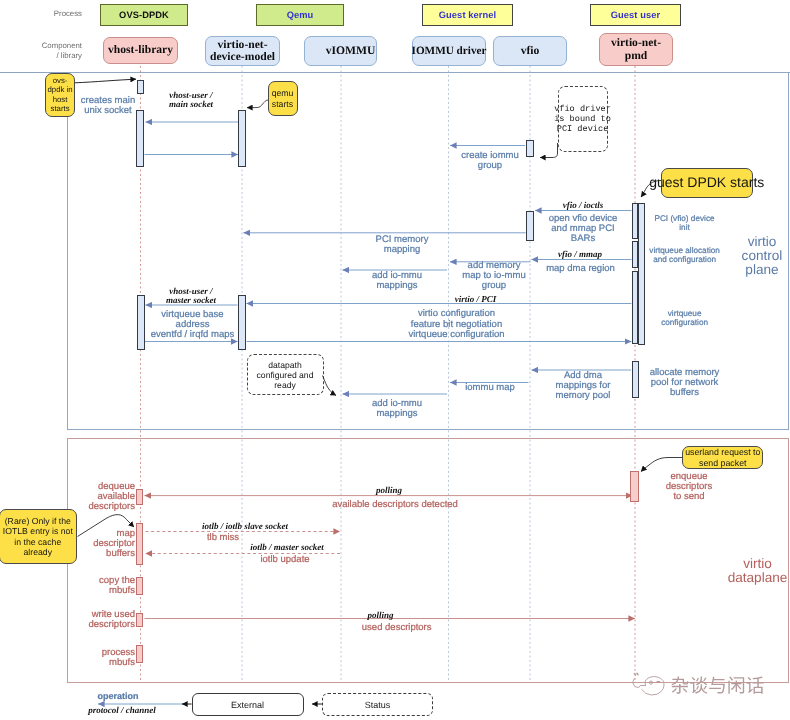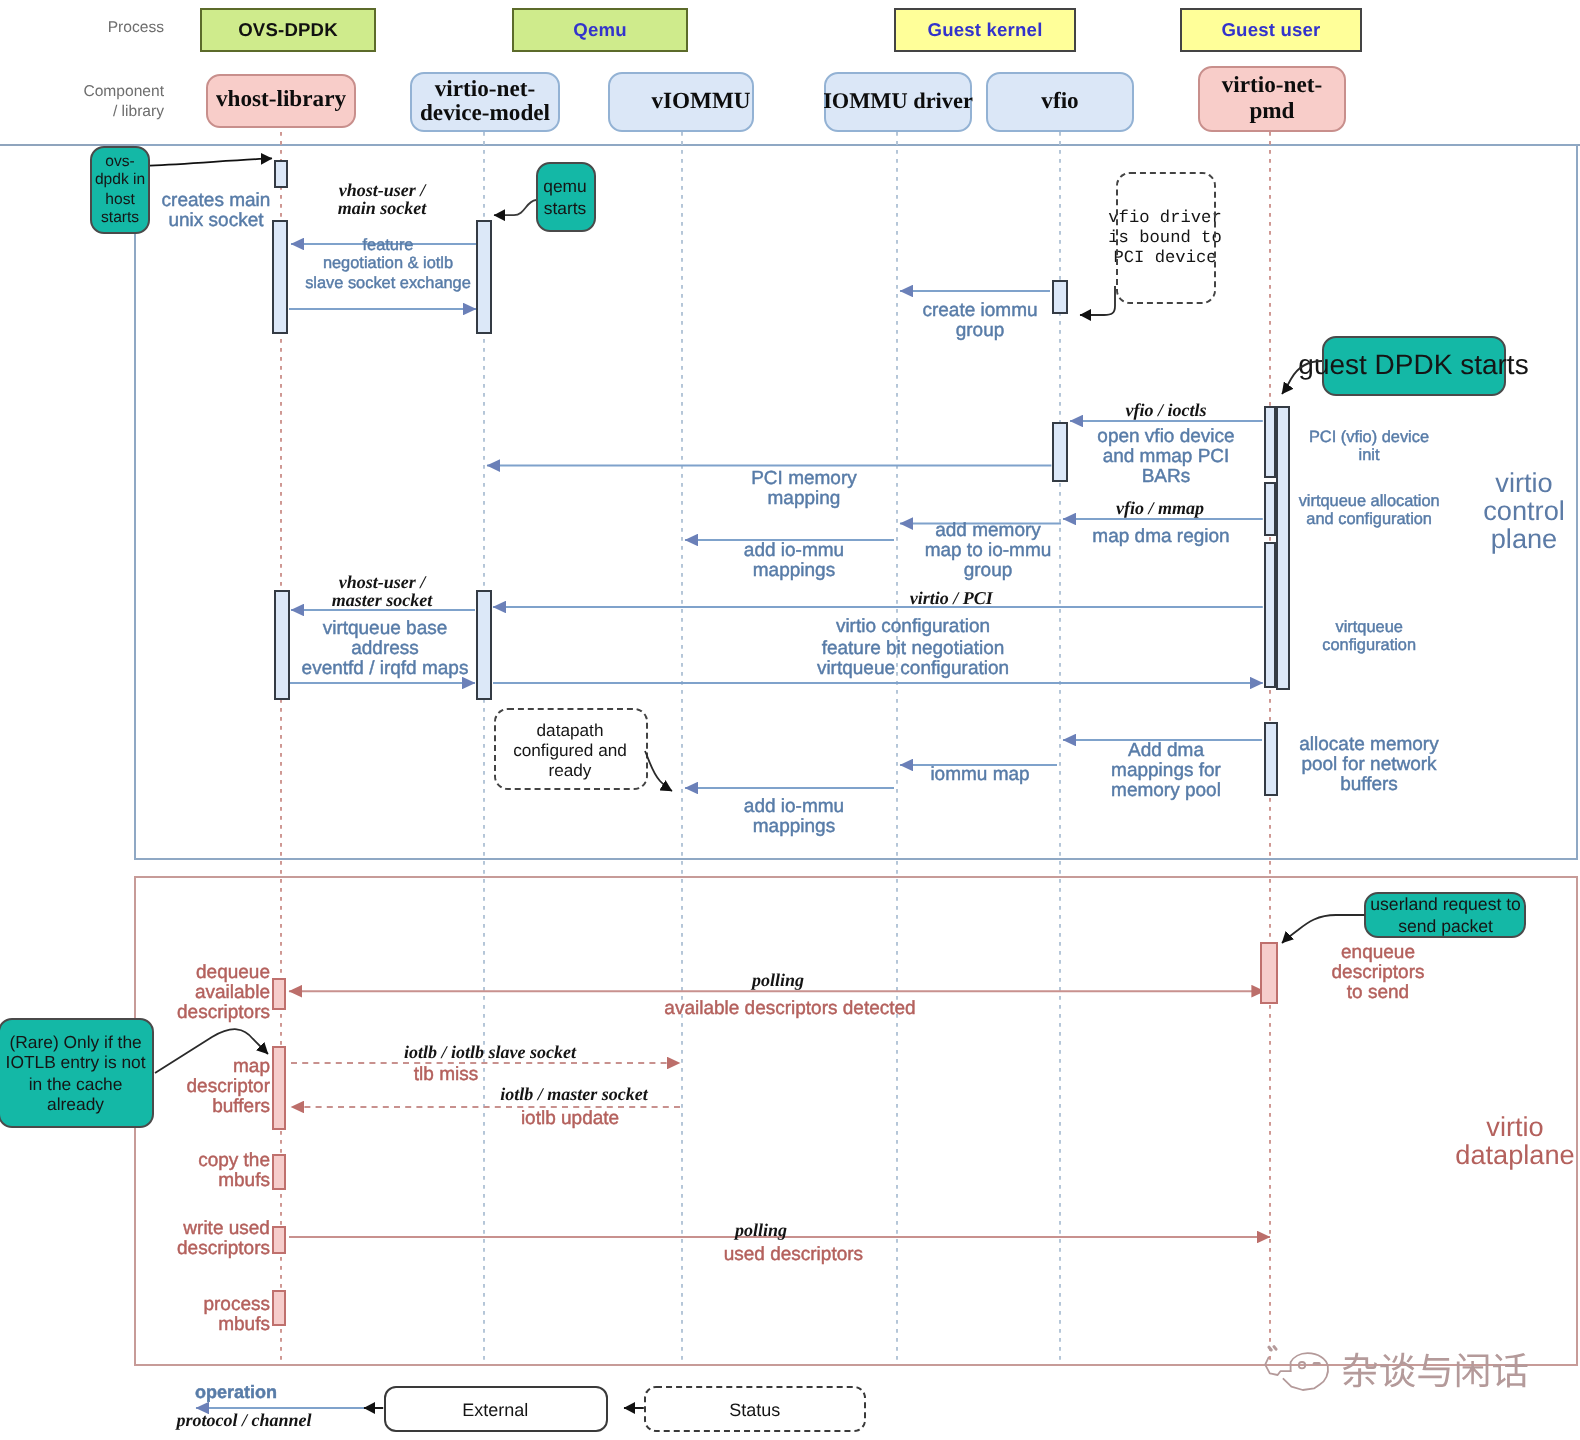--- a/index.html
+++ b/index.html
@@ -26,21 +26,21 @@
     display:flex;align-items:center;justify-content:center;text-align:center;
     font-family:"Liberation Serif", serif;font-weight:bold;font-size:11.6px;color:#0d0d0d;
     line-height:12.2px;white-space:pre;z-index:3;
   }
   .compbox.blue{background:#dbe7f7;border:1.1px solid #93b2d4;}
   .compbox.pink{background:#f8cdc9;border:1.1px solid #c88f8c;}
 
   .rowlabel{position:absolute;color:#6e6e6e;font-size:7.8px;text-align:right;line-height:9.5px;white-space:pre;z-index:3;}
 
   .note{
-    position:absolute;box-sizing:border-box;background:#14b8a6;border:0.9px solid #4a4a4a;
+    position:absolute;box-sizing:border-box;background:#fde047;border:0.9px solid #4a4a4a;
     border-radius:7px;display:flex;align-items:center;justify-content:center;text-align:center;
     font-size:10px;color:#151515;line-height:1.2;z-index:7;white-space:pre;
   }
   .note.dashed{border:0px;background:transparent;}
   .note.dashed::before{content:'';position:absolute;left:0;top:0;right:0;bottom:0;border:1px dashed #444;border-radius:7px;}
 
   .act{position:absolute;box-sizing:border-box;z-index:6;}
   .act.blue{background:#dce8f8;border:0.7px solid #343b44;}
   .act.pink{background:#f6cdcb;border:1px solid #bf706d;}
 
@@ -108,21 +108,21 @@
       <line x1="144.5" y1="495.6" x2="632.3" y2="495.6" stroke="#c8918e" stroke-width="1" marker-end="url(#ahr)" marker-start="url(#ahrs)"></line>
       <line x1="145.5" y1="531.5" x2="340.0" y2="531.5" stroke="#c8918e" stroke-width="1.00" stroke-dasharray="3,2.6" marker-end="url(#ahr)"></line>
       <line x1="340.0" y1="553.5" x2="145.5" y2="553.5" stroke="#c8918e" stroke-width="1.00" stroke-dasharray="3,2.6" marker-end="url(#ahr)"></line>
       <line x1="144.5" y1="618.5" x2="635.0" y2="618.5" stroke="#c8918e" stroke-width="1.00" marker-end="url(#ahr)"></line>
     </svg>
 <div class="rowlabel" style="left:30px;top:9px;width:52px;">Process</div>
 <div class="rowlabel" style="left:22px;top:41px;width:60px;">Component
 / library</div>
 <div class="procbox green" style="left:100px;top:4px;width:88px;height:22px;">OVS-DPDK</div>
 <div class="procbox greenblue" style="left:256px;top:3.5px;width:88px;height:22px;">Qemu</div>
-<div class="procbox yellow" style="left:447px;top:3.5px;width:91px;height:22px;">Guest kernel</div>
+<div class="procbox yellow" style="left:422px;top:3.5px;width:91px;height:22px;">Guest kernel</div>
 <div class="procbox yellow" style="left:590px;top:3.5px;width:91px;height:22px;">Guest user</div>
 <div class="compbox pink" style="left:103px;top:36.5px;width:75px;height:27px;">vhost-library</div>
 <div class="compbox blue" style="left:205px;top:36px;width:75px;height:30px;">virtio-net-
 device-model</div>
 <div class="compbox blue" style="left:304px;top:36px;width:73px;height:30px;padding-left:20px;">vIOMMU</div>
 <div class="compbox blue" style="left:412px;top:36px;width:74px;height:30px;font-size:11.2px;">IOMMU driver</div>
 <div class="compbox blue" style="left:493px;top:36px;width:74px;height:30px;">vfio</div>
 <div class="compbox pink" style="left:599px;top:33px;width:74px;height:33px;">virtio-net-
 pmd</div>
 <div class="act blue" style="left:136.5px;top:79.5px;width:7px;height:14.5px;"></div>
@@ -140,23 +140,20 @@
 <div class="act pink" style="left:136.3px;top:489.3px;width:6.7px;height:15.7px;"></div>
 <div class="act pink" style="left:630.2px;top:470.6px;width:8.5px;height:31px;"></div>
 <div class="act pink" style="left:136.3px;top:523.4px;width:6.7px;height:41.4px;"></div>
 <div class="act pink" style="left:136.3px;top:577.3px;width:6.7px;height:17.5px;"></div>
 <div class="act pink" style="left:136.3px;top:612.9px;width:6.7px;height:14.6px;"></div>
 <div class="act pink" style="left:136.3px;top:645.0px;width:6.7px;height:17.5px;"></div>
 <div class="lbl op" style="left:78px;top:96px;width:60px;">creates main
 unix socket</div>
 <div class="lbl ital" style="left:151px;top:91px;width:80px;">vhost-user /
 main socket</div>
-<div class="lbl op tiny" style="left:144px;top:118px;width:100px;">feature
-negotiation &amp; iotlb
-slave socket exchange</div>
 <div class="lbl op" style="left:440px;top:151px;width:100px;">create iommu
 group</div>
 <div class="lbl ital" style="left:543px;top:201px;width:80px;">vfio / ioctls</div>
 <div class="lbl op" style="left:533px;top:214px;width:100px;">open vfio device
 and mmap PCI
 BARs</div>
 <div class="lbl op small" style="left:636.5px;top:213.5px;width:96px;">PCI (vfio) device
 init</div>
 <div class="lbl op" style="left:352px;top:235px;width:100px;">PCI memory
 mapping</div>

